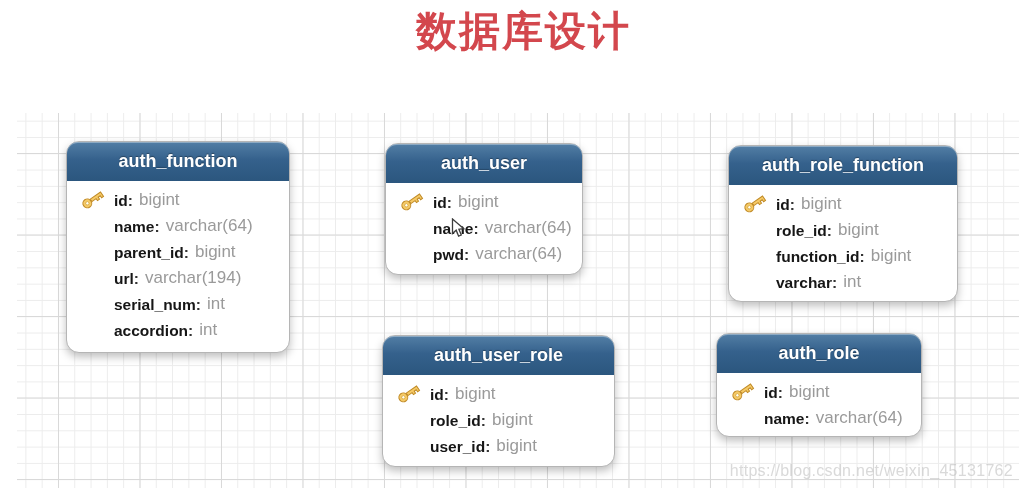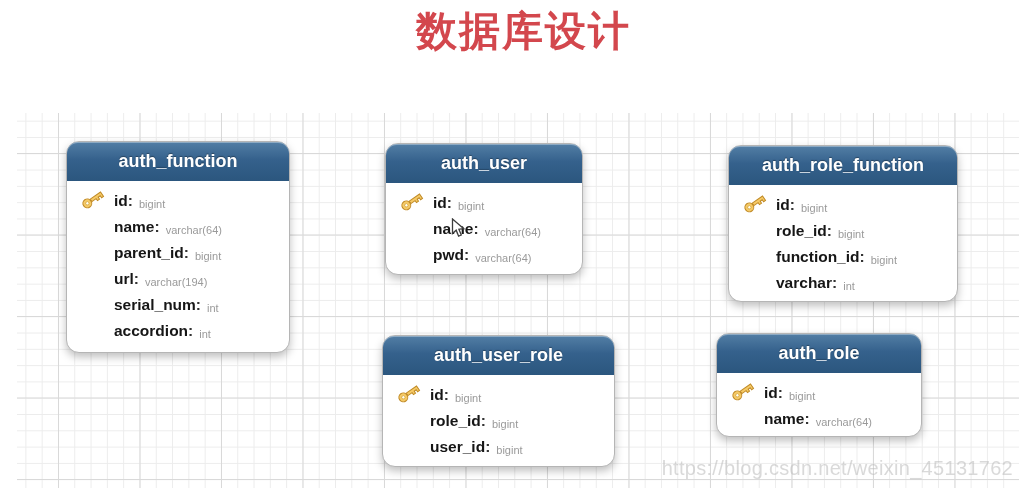--- a/index.html
+++ b/index.html
@@ -20,21 +20,21 @@
     background-position:41px 40px,41px 40px,8.4px 7.7px,8.4px 7.7px;
   }
   .page-title{
     position:absolute;top:4px;left:0;width:100%;margin:0;
     text-align:center;transform:translateX(14px);
     font-size:41px;font-weight:900;letter-spacing:2px;
     color:var(--title-red,#d3474d);
   }
   .watermark{
     position:absolute;right:6px;bottom:8px;
-    font-size:20px;letter-spacing:.3px;
+    font-size:16px;letter-spacing:.3px;
     color:rgba(185,185,185,.55);
   }
   
   .etable{
     position:absolute;box-sizing:border-box;
     background:#ffffff;
     border:1.5px solid #b5b5b5;border-radius:13px;
     box-shadow:0 4px 8px rgba(0,0,0,.25);
   }
   .etable-header{
@@ -47,21 +47,21 @@
     text-shadow:0 -1px 1px rgba(0,0,0,.35);
   }
   .etable-body{padding-top:3px;}
   .field-row{
     height:26px;display:flex;align-items:flex-end;
     padding-left:14px;white-space:nowrap;
   }
   .key-cell{width:33px;flex:0 0 33px;display:flex;align-items:center;}
   .field-name{font-size:15.5px;font-weight:bold;color:#161616;}
   .field-name::after{content:":";font-weight:bold;color:#333;}
-  .field-type{font-size:11px;color:#9a9a9a;margin-left:6px;}
+  .field-type{font-size:17px;color:#9a9a9a;margin-left:6px;}
   .cursor{position:absolute;left:451px;top:218px;pointer-events:none;}
 </style>
 </head>
 <body>
 
 <div class="grid"></div>
 <h1 class="page-title">数据库设计</h1>
 <div id="tables">
     <div class="etable" style="left: 66px; top: 141px; width: 224px; height: 212px;">
       <div class="etable-header"><span>auth_function</span></div>

